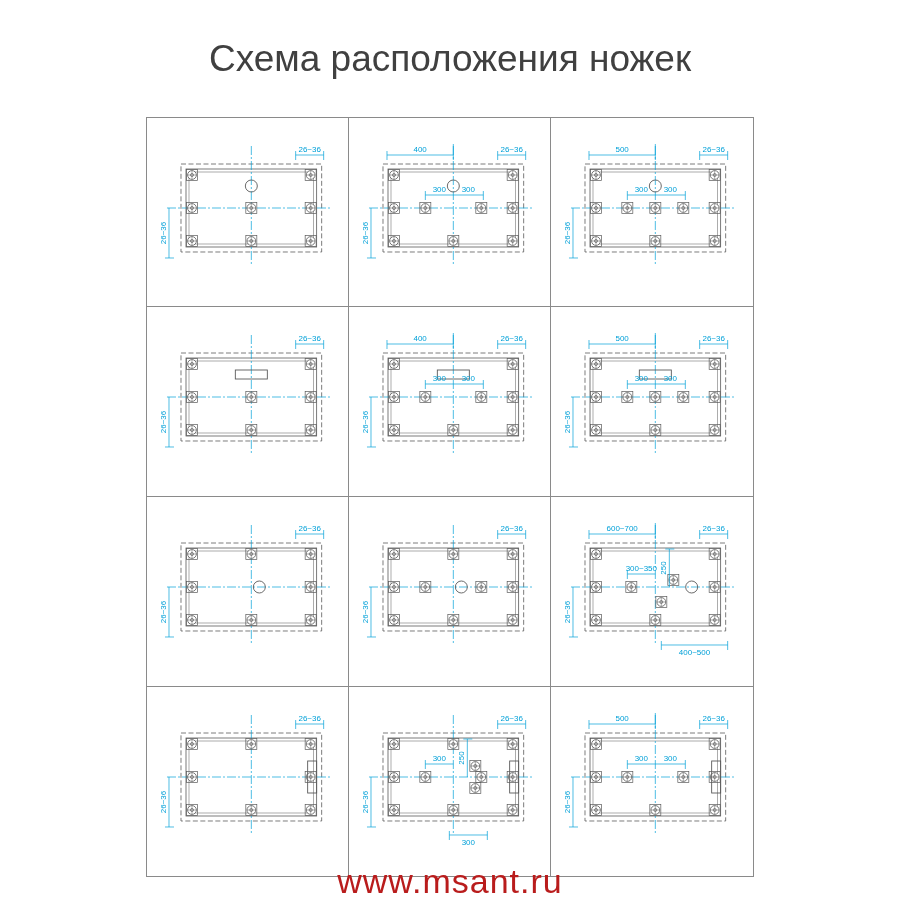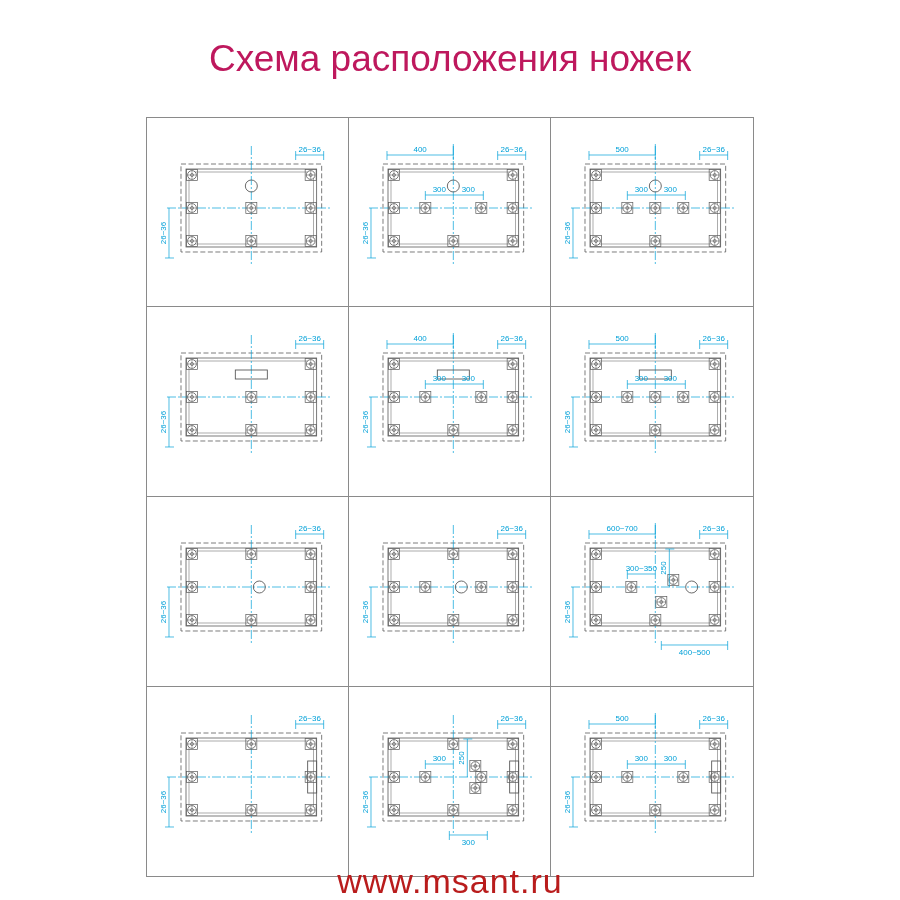--- a/index.html
+++ b/index.html
@@ -15,21 +15,21 @@
     overflow: hidden;
   }
   #page-title {
     position: absolute;
     top: 38px;
     left: 0;
     width: 900px;
     text-align: center;
     font-size: 37px;
     font-weight: 400;
-    color: #be185d;
+    color: #404040;
     letter-spacing: 0px;
   }
   #grid {
     position: absolute;
     left: 146px;
     top: 117px;
     width: 608px;
     height: 760px;
     display: grid;
     grid-template-columns: repeat(3, 1fr);

